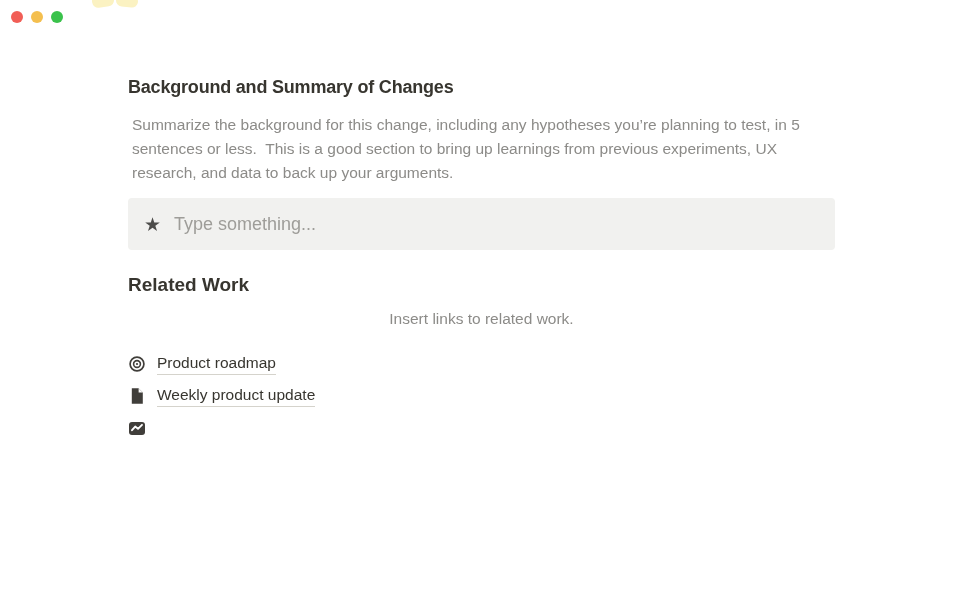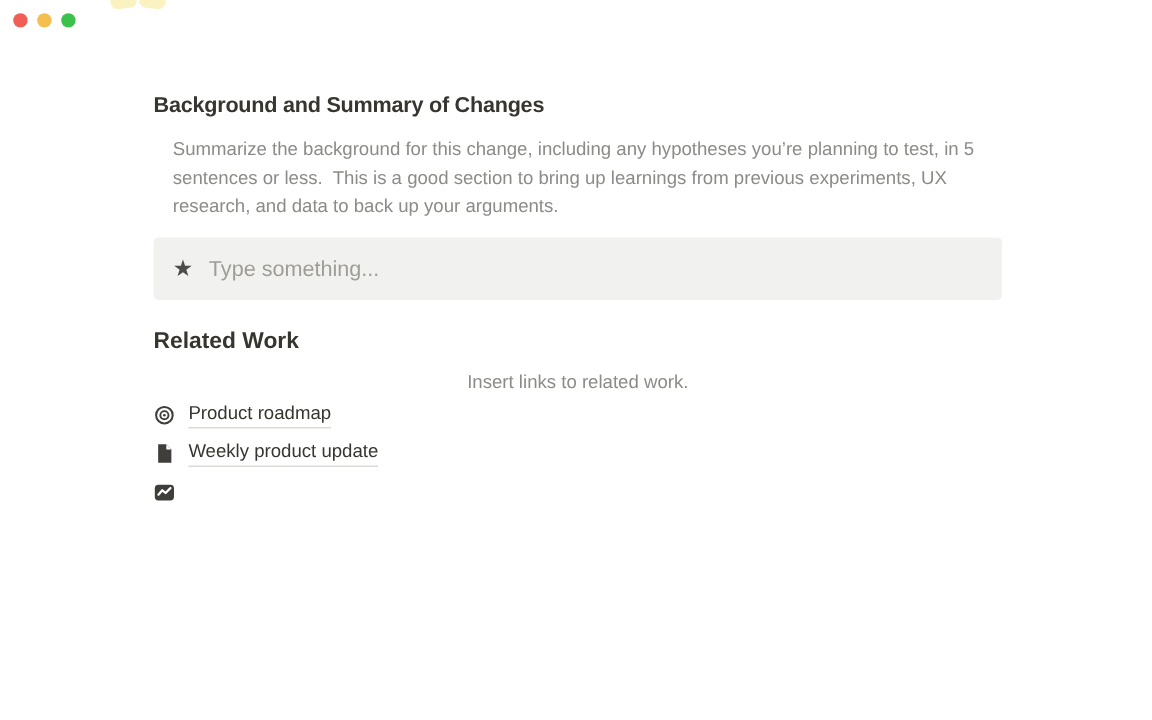--- a/index.html
+++ b/index.html
@@ -40,21 +40,21 @@
   }
 
   h1.page-heading {
     margin: 0;
     font-size: 18px; line-height: 30px;
     font-weight: 700; letter-spacing: -0.2px;
     color: #37352f;
   }
 
   p.section-desc {
-    margin: 11px 0 0 16px;
+    margin: 11px 0 0 4px;
     font-size: 15.5px; line-height: 24px;
     color: #8c8b88;
     white-space: pre-wrap;
   }
 
   .capture-box {
     margin-top: 13px;
     width: 707px; height: 52px;
     background: #f1f1ef;
     border-radius: 4px;
@@ -79,21 +79,21 @@
     font-size: 19px; line-height: 24px;
     font-weight: 700; color: #37352f;
   }
   p.sub-desc {
     margin: 11px 0 0 0;
     font-size: 15.5px; line-height: 22px;
     color: #8c8b88;
     text-align: center;
   }
 
-  .link-list { margin-top: 0; }
+  .link-list { margin-top: 18px; }
   .link-row {
     display: flex; align-items: center;
     height: 32px; gap: 11px;
     cursor: pointer;
   }
   .link-row .icon {
     width: 18px; height: 18px;
     display: flex; align-items: center; justify-content: center;
     color: #403e3a; flex: none;
   }

